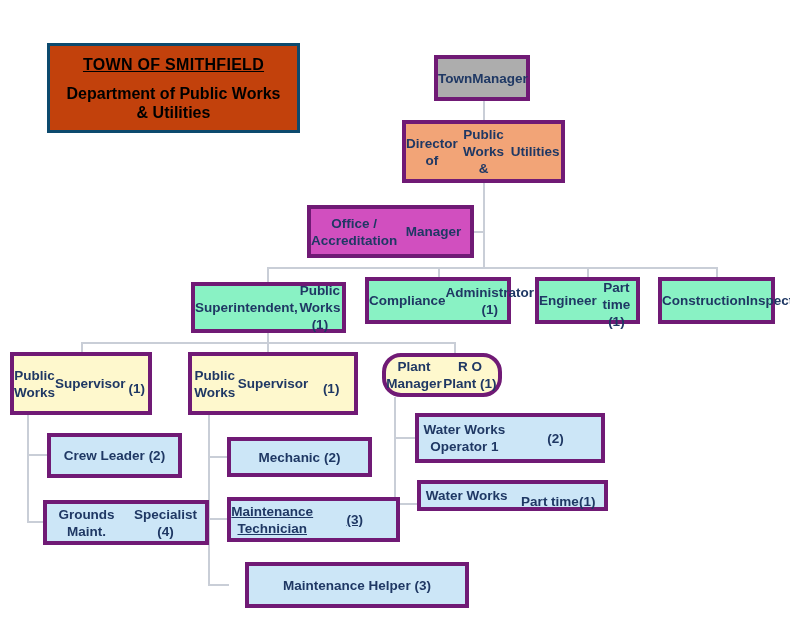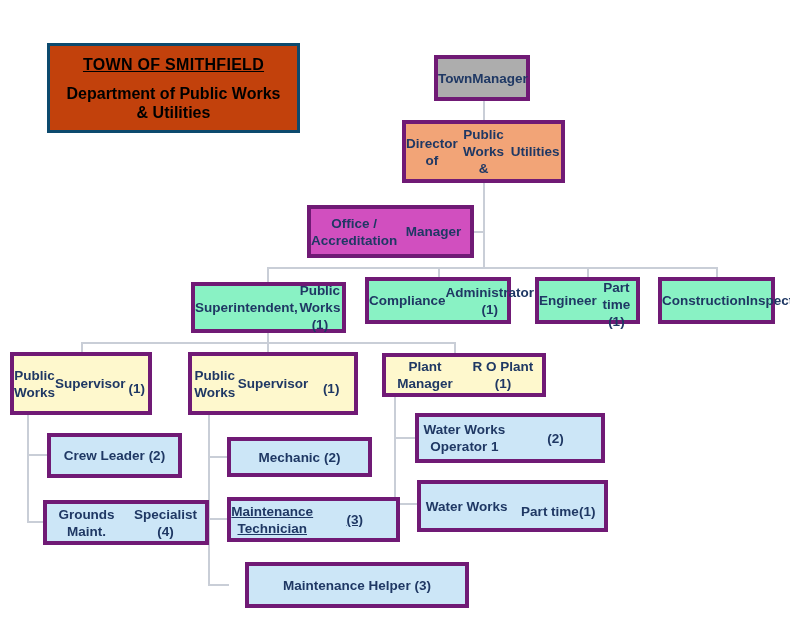--- a/index.html
+++ b/index.html
@@ -126,21 +126,21 @@
       <div class="node" style="left: 10px; top: 352px; width: 142px; height: 63px; background: rgb(254, 248, 205);">
         <div class="node-line">Public Works</div>
         <div class="node-line">Supervisor</div>
         <div class="node-line" style="margin-top: 9px;">(1)</div>
       </div>
       <div class="node" style="left: 188px; top: 352px; width: 170px; height: 63px; background: rgb(254, 248, 205);">
         <div class="node-line">Public Works</div>
         <div class="node-line">Supervisor</div>
         <div class="node-line" style="margin-top: 9px;">(1)</div>
       </div>
-      <div class="node" style="left: 382px; top: 353px; width: 164px; height: 44px; background: rgb(254, 248, 205);">
+      <div class="node" style="left: 382px; top: 353px; width: 120px; height: 44px; background: rgb(254, 248, 205); border-radius: 19px;">
         <div class="node-line">Plant Manager</div>
         <div class="node-line">R O Plant (1)</div>
       </div>
       <div class="node" style="left: 47px; top: 433px; width: 135px; height: 45px; background: rgb(204, 230, 247);">
         <div class="node-line">Crew Leader (2)</div>
       </div>
       <div class="node" style="left: 43px; top: 500px; width: 166px; height: 45px; background: rgb(204, 230, 247);">
         <div class="node-line">Grounds Maint.</div>
         <div class="node-line">Specialist (4)</div>
       </div>
@@ -151,21 +151,21 @@
         <div class="node-line">Maintenance Technician</div>
         <div class="node-line">(3)</div>
       </div>
       <div class="node" style="left: 245px; top: 562px; width: 224px; height: 46px; background: rgb(204, 230, 247);">
         <div class="node-line">Maintenance Helper (3)</div>
       </div>
       <div class="node" style="left: 415px; top: 413px; width: 190px; height: 50px; background: rgb(204, 230, 247);">
         <div class="node-line">Water Works Operator 1</div>
         <div class="node-line">(2)</div>
       </div>
-      <div class="node" style="left: 417px; top: 480px; width: 191px; height: 52px; background: rgb(204, 230, 247);">
+      <div class="node" style="left: 417px; top: 480px; width: 191px; height: 31px; background: rgb(204, 230, 247);">
         <div class="node-line">Water Works</div>
         <div class="node-line" style="margin-top: 11px;">Part time(1)</div>
       </div>
     </div>
   <div class="title-box">
     <div class="title-main">TOWN OF SMITHFIELD</div>
     <div class="title-sub">Department of Public Works</div>
     <div class="title-sub">&amp; Utilities</div>
   </div>
 </div>

